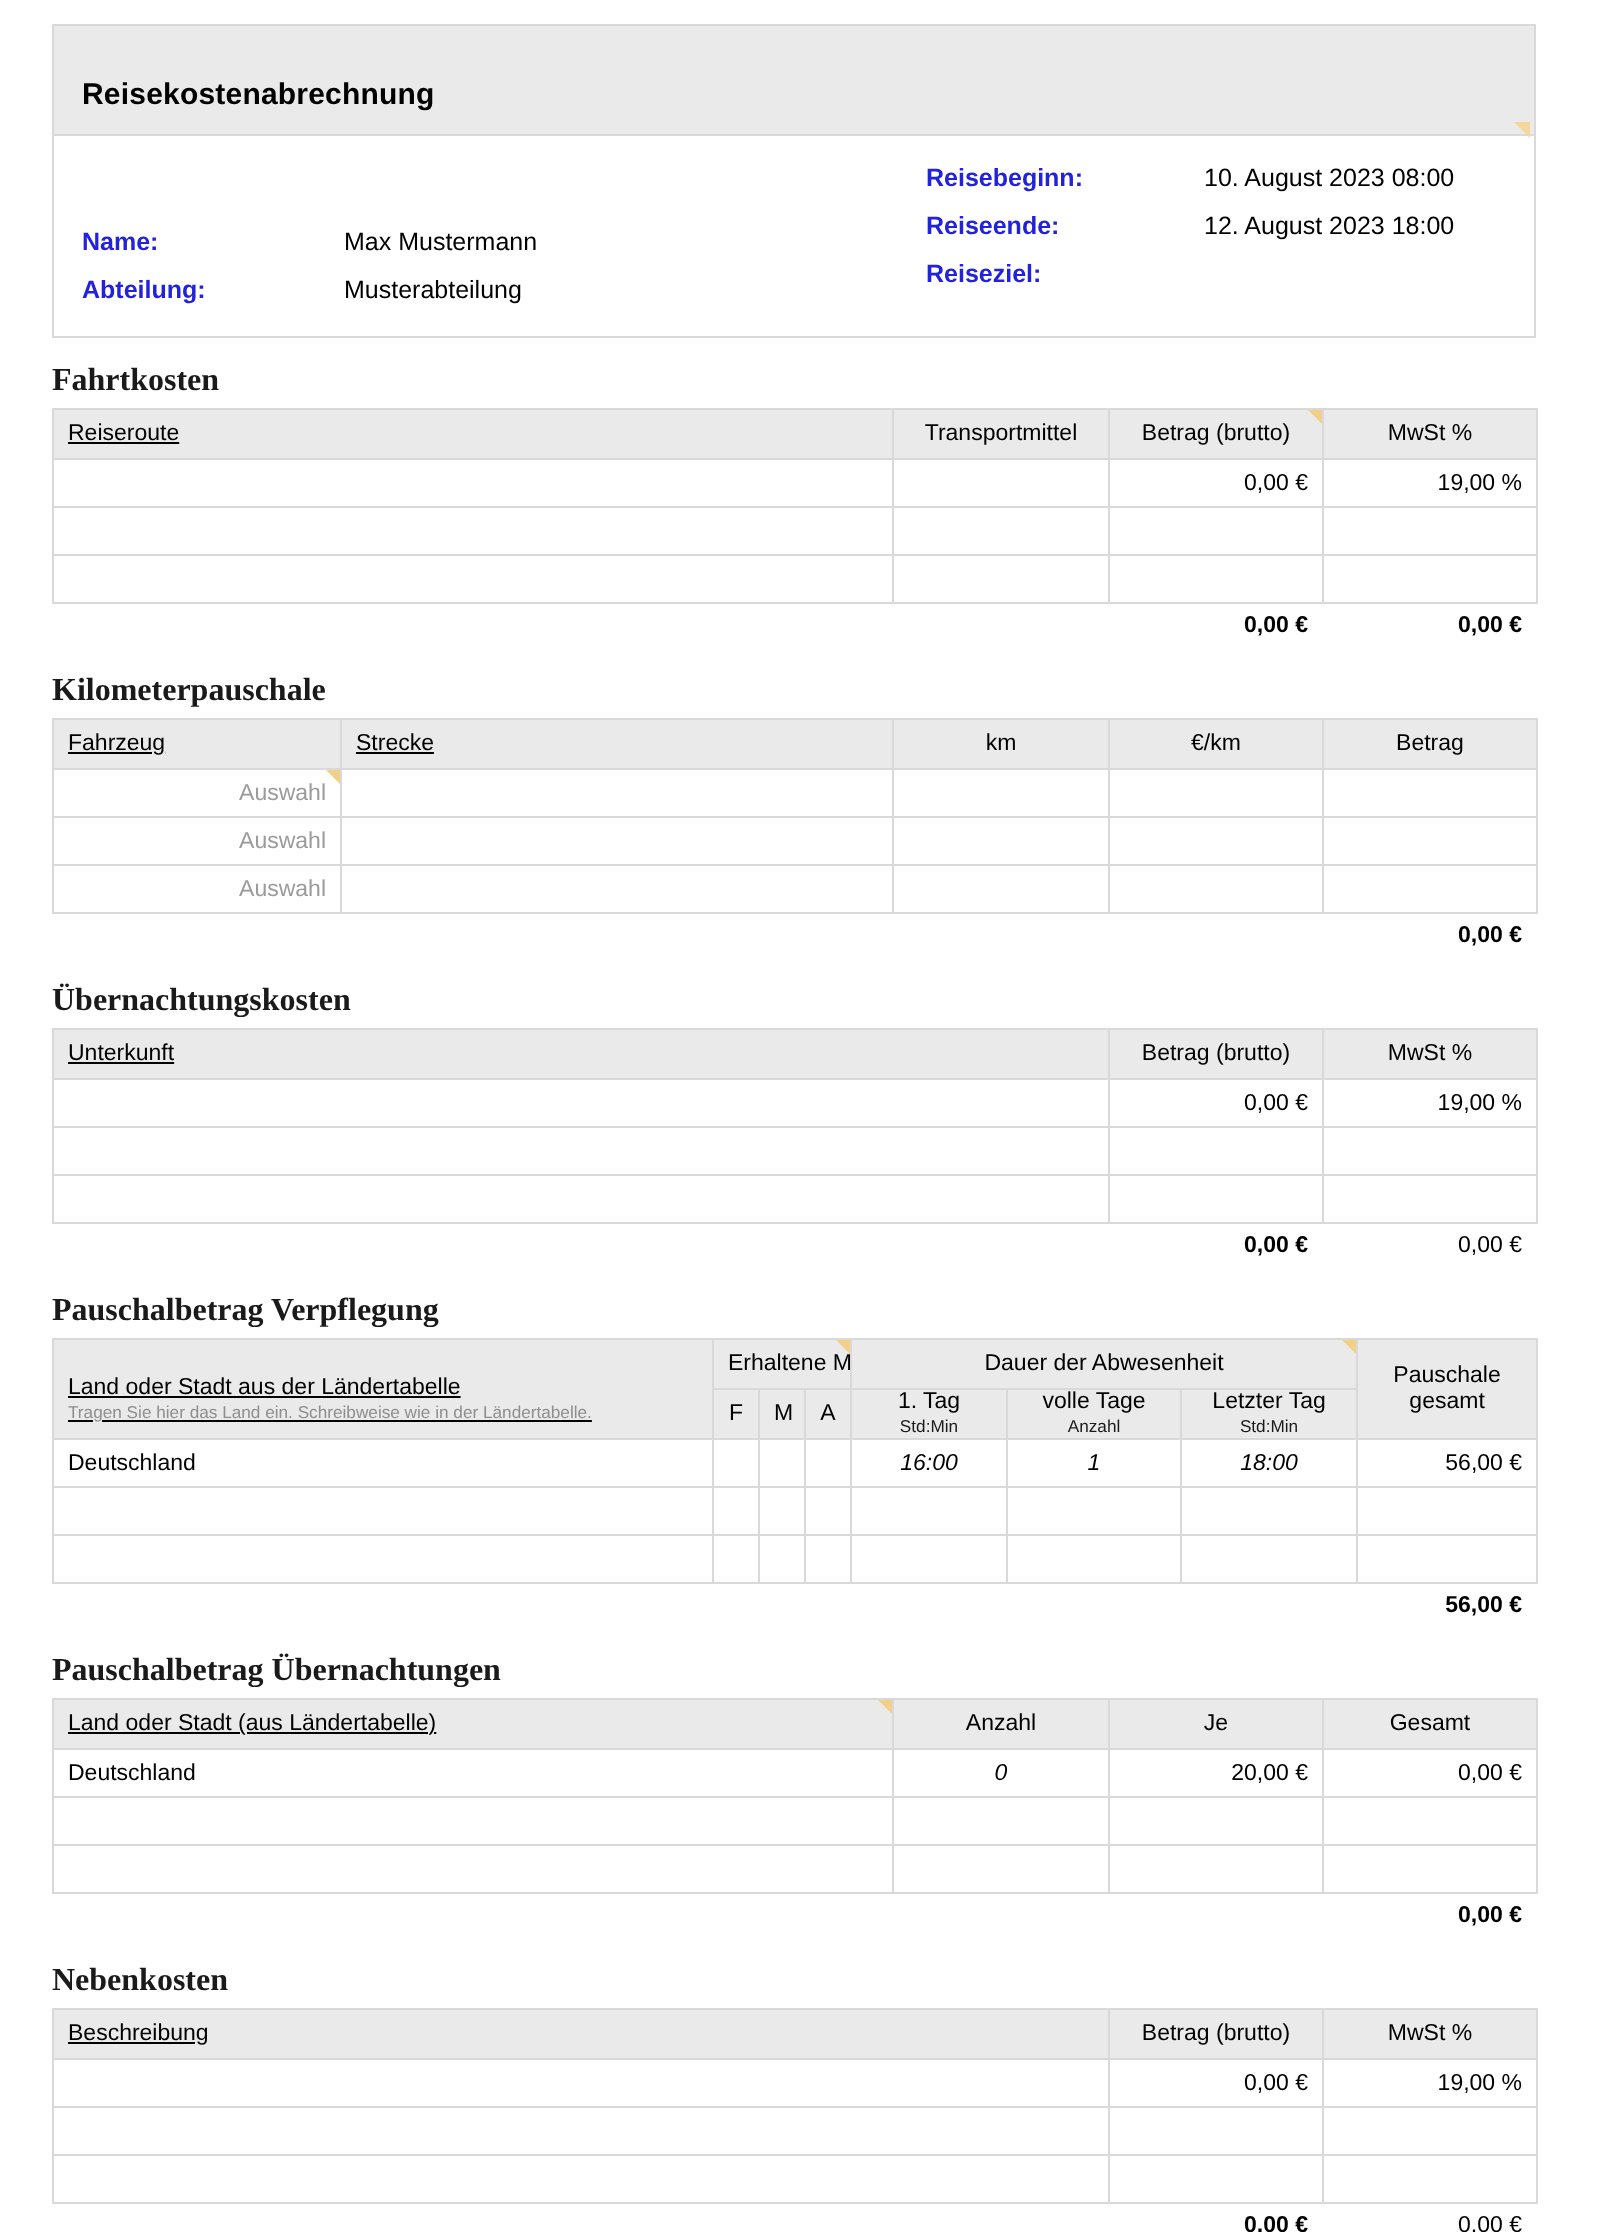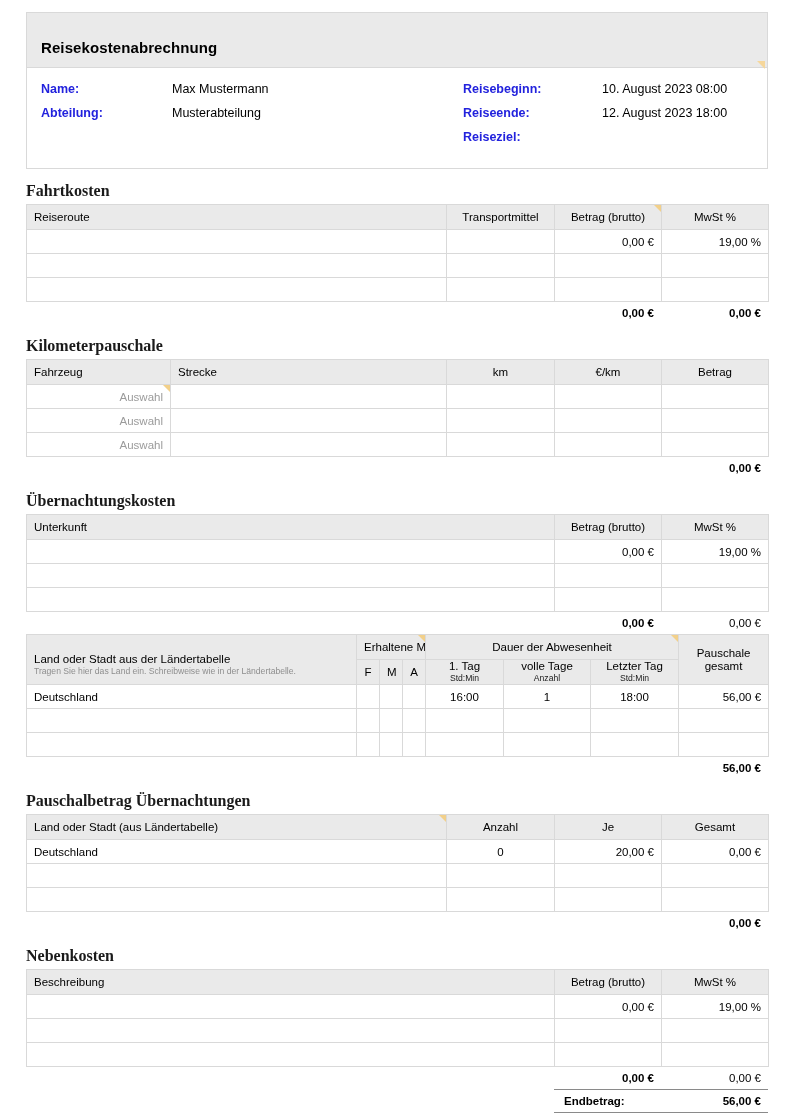--- a/index.html
+++ b/index.html
@@ -60,21 +60,21 @@
     display: flex;
     align-items: baseline;
     height: 21px;
     margin-bottom: 3px;
   }
   .hdr-label {
     color: #2222dd;
     font-weight: bold;
     font-size: 12.5px;
   }
-  .hdr-label.w1 { width: 103px; }
+  .hdr-label.w1 { width: 103px; margin-top: 32px; }
   .hdr-label.w2 { width: 111px; padding-left: 28px; }
   .hdr-value {
     font-size: 12.5px;
     color: #000;
     margin-left: 28px;
   }
 
   
   .sect-title {
     font-size: 16px;
@@ -100,23 +100,23 @@
     overflow: hidden;
     white-space: nowrap;
     position: relative;
   }
   table.grid thead th {
     background: #eaeaea;
     text-align: center;
     height: 24px;
     font-size: 11.5px;
   }
-  table.grid thead th.left { text-align: left; }
+  table.grid thead th.left { text-align: left; text-decoration: underline; }
   td.num { text-align: right; }
-  td.ctr { text-align: center; }
+  td.ctr { text-align: center; font-style: italic; }
   .rowh { height: 23px; }
 
   
   table.tot {
     border-collapse: collapse;
     width: 742px;
     table-layout: fixed;
     font-size: 11.5px;
   }
   table.tot td {
@@ -387,20 +387,21 @@
         </colgroup>
     <tbody>
           <tr>
       <td></td>
       <td class="b">0,00 €</td>
       <td>0,00 €</td>
     </tr>
   </tbody>
       </table>
 
+  <div class="sect-title">Pauschalbetrag Verpflegung</div>
   <table class="grid">
     <colgroup>
       <col style="width:330px">
           <col style="width:23px">
           <col style="width:23px">
           <col style="width:23px">
       <col style="width:78px">
           <col style="width:87px">
           <col style="width:88px">
           <col style="width:90px">

